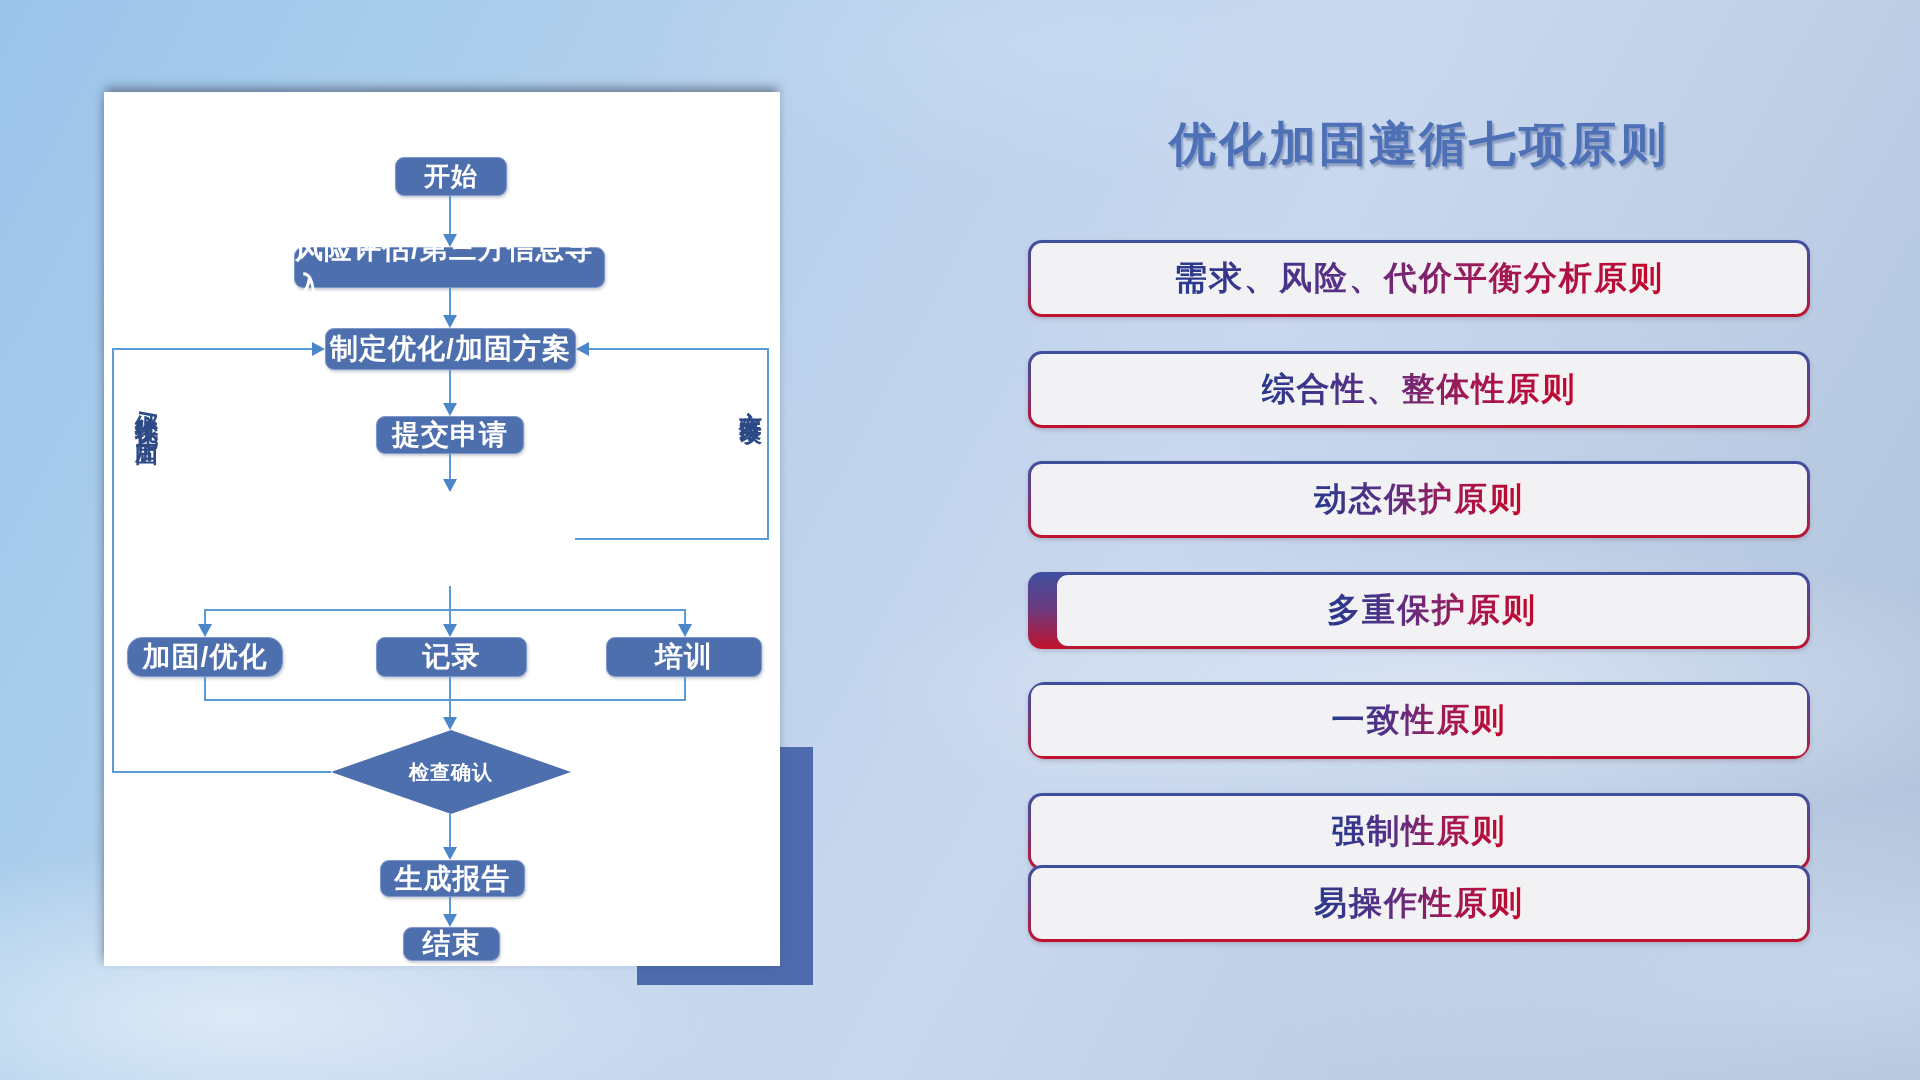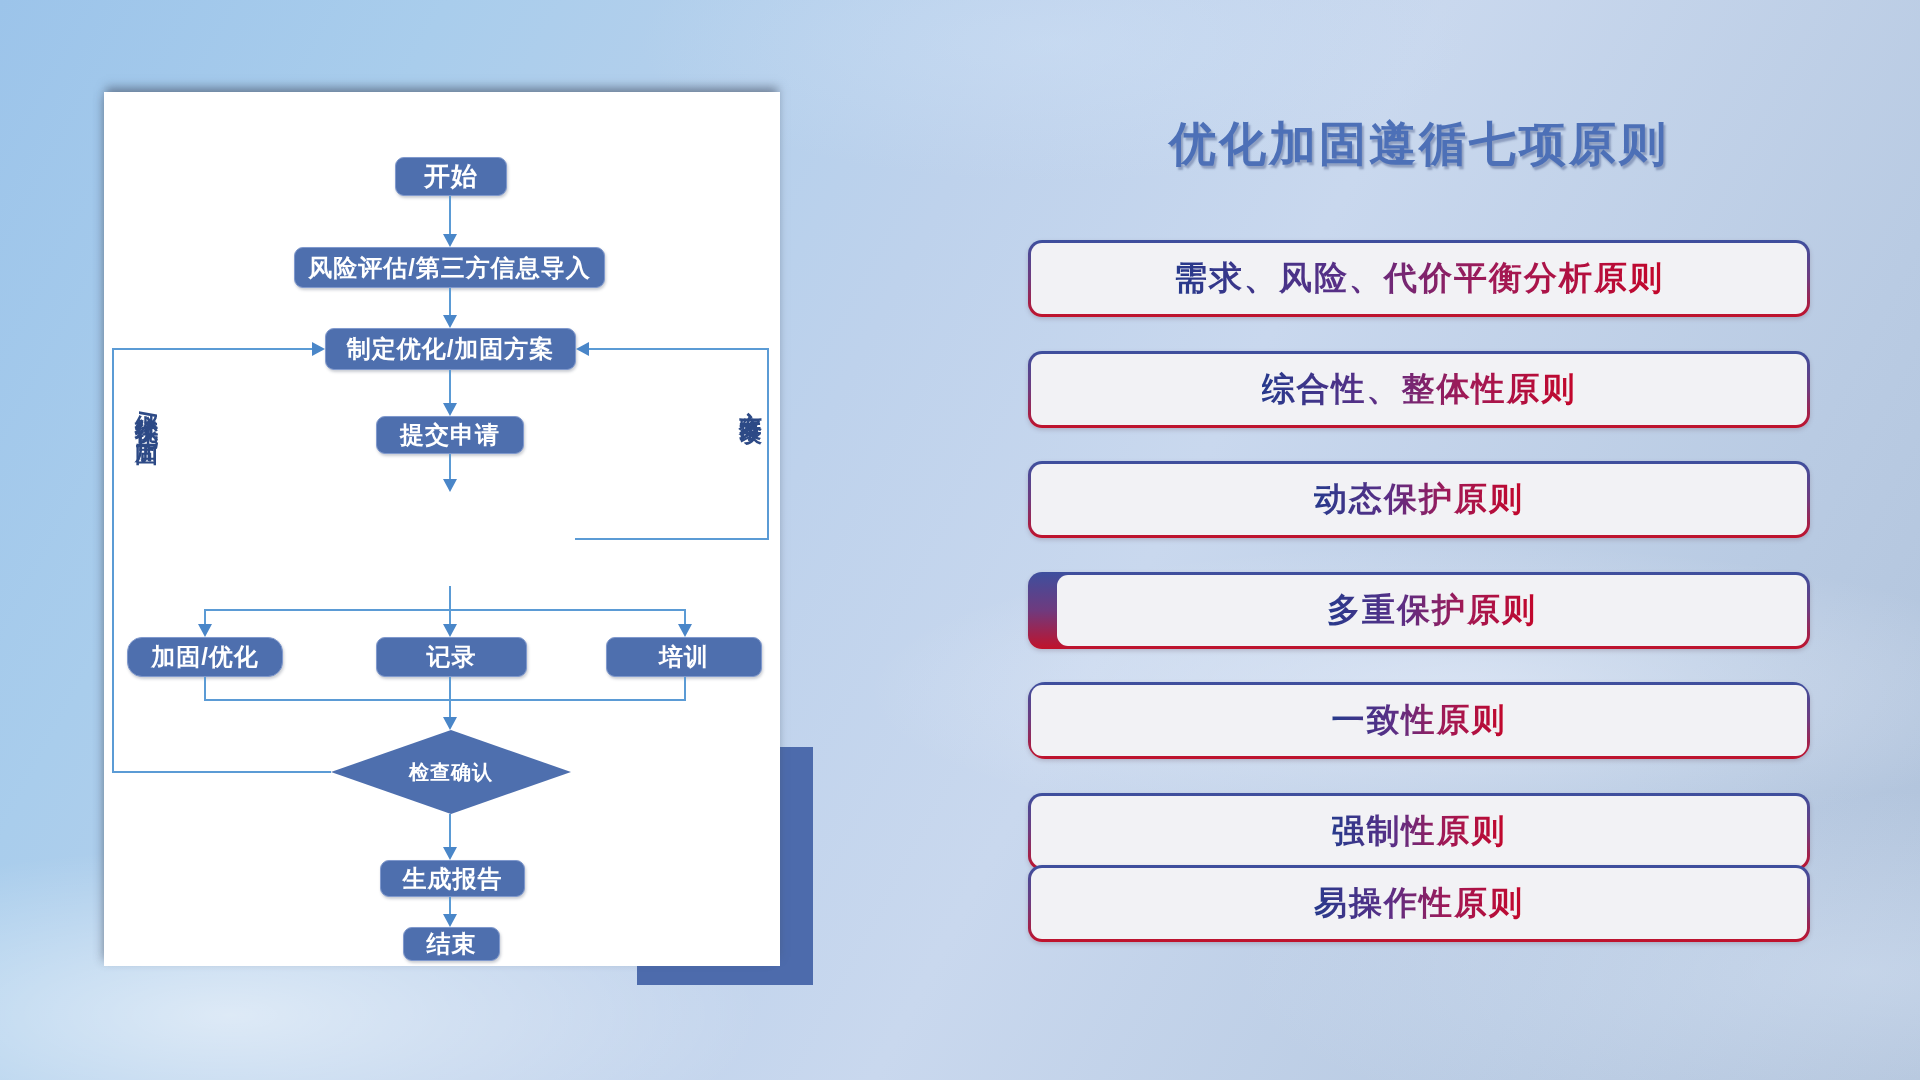--- a/index.html
+++ b/index.html
@@ -16,21 +16,21 @@
   }
 
   
   .shadow-rect { position:absolute; left:637px; top:747px; width:176px; height:238px;
     background:#4d6bac; z-index:1; }
   .card { position:absolute; left:104px; top:92px; width:676px; height:874px;
     background:#ffffff; z-index:2;
     box-shadow:0 -7px 9px -2px rgba(70,80,100,.55), -6px 0 9px -4px rgba(70,80,100,.30); }
 
   .node { position:absolute; background:#4e6fae; border:1px solid #8099cd; border-radius:9px;
-    color:#ffffff; font-weight:bold; font-size:24px; letter-spacing:1px;
+    color:#ffffff; font-weight:bold; font-size:28px; letter-spacing:1px;
     display:flex; align-items:center; justify-content:center;
     box-shadow:1px 2px 3px rgba(40,50,80,.25); }
   .diamond { position:absolute; background:#4e6fae;
     clip-path:polygon(50% 0,100% 50%,50% 100%,0 50%);
     color:#ffffff; font-weight:bold; display:flex; align-items:center; justify-content:center;
     letter-spacing:1px; }
 
   .l { position:absolute; background:#5b9bd5; }
   .lh { height:2px; } .lv { width:2px; }
   .ar { position:absolute; width:0; height:0; }

